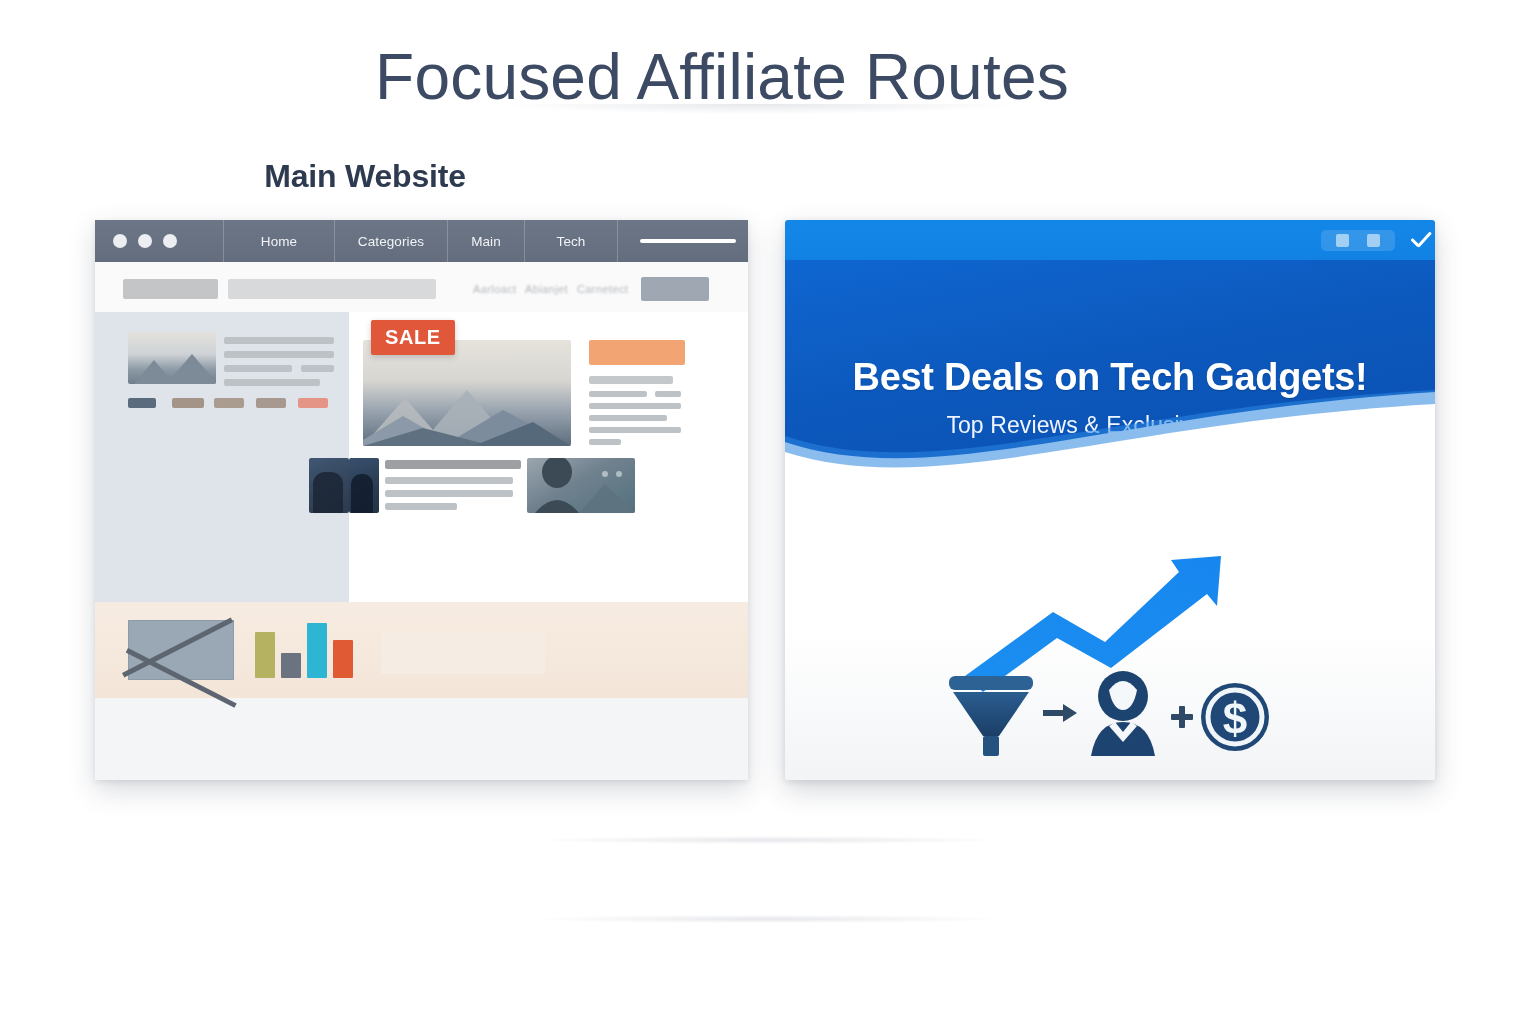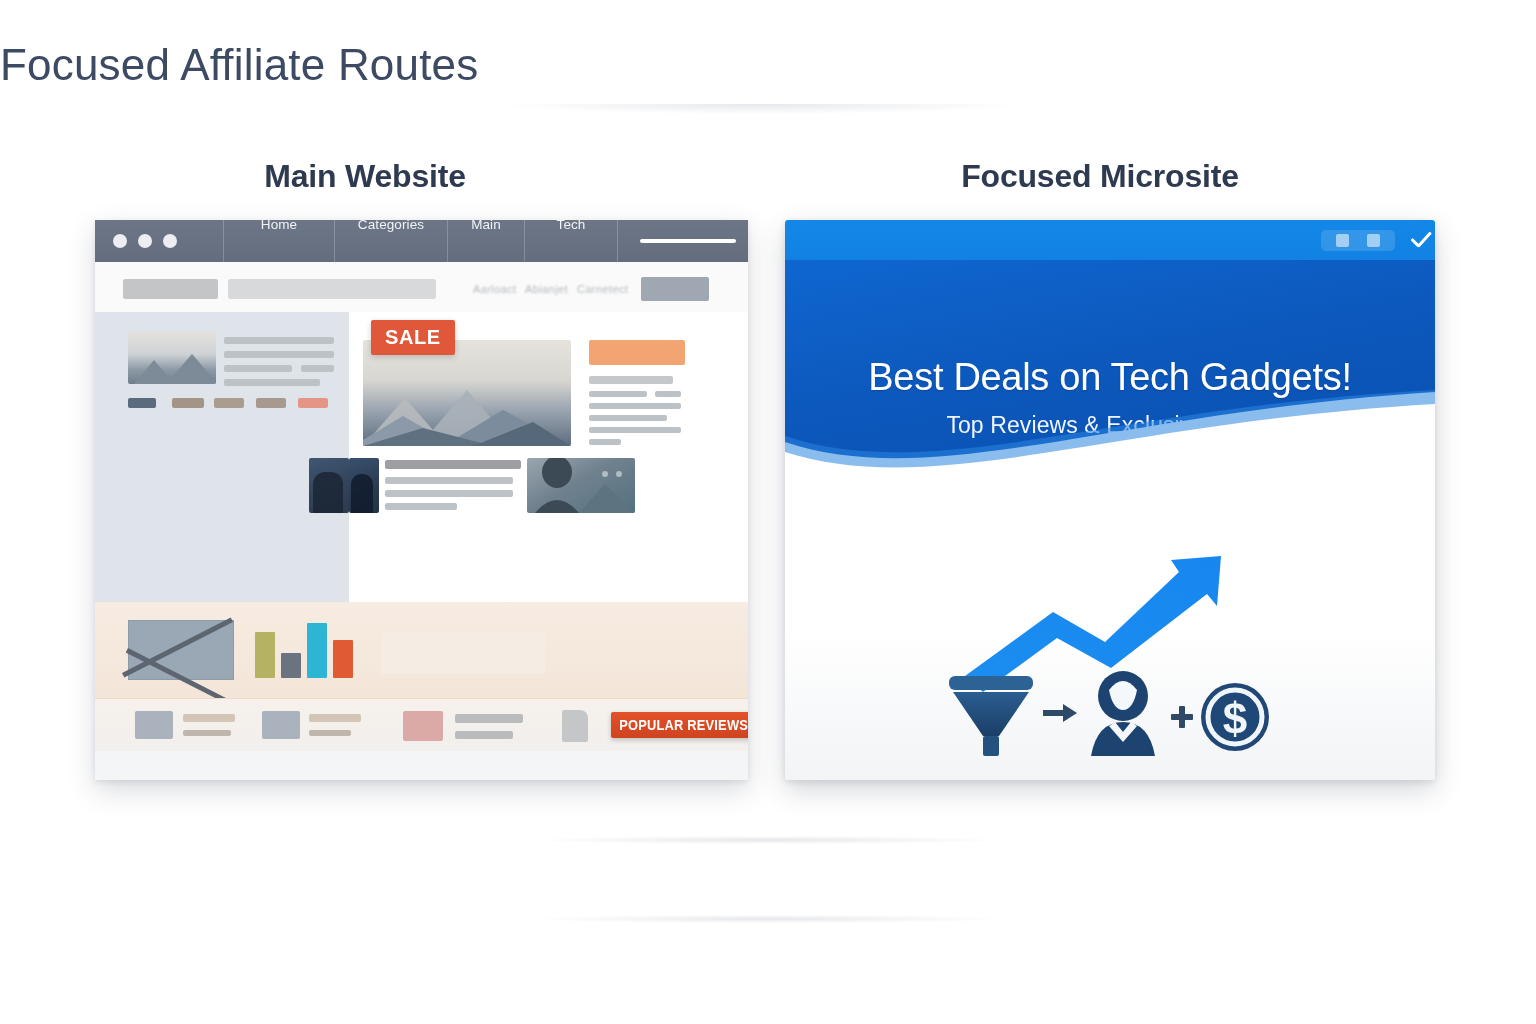--- a/index.html
+++ b/index.html
@@ -8,22 +8,22 @@
     background:#ffffff;
     font-family:"Liberation Sans", sans-serif;
     overflow:hidden;
     position:relative;
   }
   .stage{position:absolute;inset:0;}
 
   
   .main-title{
     position:absolute;left:0;top:40px;width:1444px;
-    text-align:left;
-    font-size:44px;font-weight:400;letter-spacing:.2px;
+    text-align:center;
+    font-size:64px;font-weight:400;letter-spacing:.2px;
     color:#3c4a63;
   }
   .title-underline{
     position:absolute;left:506px;top:104px;width:508px;height:10px;
     background:radial-gradient(ellipse at 50% 0%, rgba(60,74,99,.13) 0%, rgba(60,74,99,0) 72%);
   }
   .panel-label{
     position:absolute;top:158px;
     font-size:32px;font-weight:700;color:#2e3a50;
     text-align:center;letter-spacing:-.2px;
@@ -53,21 +53,21 @@
     background:linear-gradient(180deg,#6c7686 0%,#636d7d 100%);
     display:flex;align-items:center;
   }
   .dots{display:flex;gap:11px;padding-left:18px;width:110px;}
   .dot{width:14px;height:14px;border-radius:50%;background:#eceef1;}
   .navsep{width:1px;height:42px;background:rgba(255,255,255,.22);}
   .navitem{
     flex:0 0 auto;color:#f1f3f6;font-size:13.5px;
     padding:0 0;text-align:center;letter-spacing:.1px;
   }
-  .nv-cell{display:flex;align-items:flex-start;justify-content:center;height:48px;}
+  .nv-cell{display:flex;align-items:center;justify-content:center;height:48px;}
   .addressbar{width:96px;height:4px;background:#ffffff;border-radius:2px;margin-left:22px;}
 
   
   .toolbar2{
     position:absolute;left:0;top:42px;width:653px;height:50px;
     background:#fafafa;border-bottom:1px solid #e8e9ea;
   }
   .gbox{position:absolute;background:#c8cacc;border-radius:2px;}
   .blurword{
     position:absolute;font-size:11px;color:#b4b8bd;
@@ -172,21 +172,21 @@
   .check:before{width:10px;height:3.2px;transform:rotate(45deg);left:1px;top:11px;}
   .check:after{width:19px;height:3.2px;transform:rotate(-48deg);left:6px;top:8px;}
 
   .micro-hero{
     position:absolute;left:0;top:40px;width:650px;height:200px;
     background:linear-gradient(170deg,#0f66d0 0%,#0c57bb 55%,#0b51b2 100%);
   }
   .micro-wave{position:absolute;left:0;top:170px;width:650px;height:120px;}
   .micro-head{
     position:absolute;left:0;top:96px;width:650px;text-align:center;
-    color:#ffffff;font-size:38px;font-weight:400;letter-spacing:-.3px;
+    color:#ffffff;font-size:38px;font-weight:700;letter-spacing:-.3px;
     text-shadow:0 1px 2px rgba(0,0,0,.18);
   }
   .micro-sub{
     position:absolute;left:0;top:152px;width:650px;text-align:center;
     color:#f0f6ff;font-size:23px;font-weight:400;letter-spacing:.1px;
   }
   .cta{
     position:absolute;left:152px;top:253px;width:340px;height:62px;
     background:linear-gradient(180deg,#2e9bf5 0%,#1a7de6 48%,#0f6ad2 100%);
     border-radius:9px;color:#fff;font-size:29px;font-weight:700;
@@ -201,21 +201,20 @@
 </style>
 </head>
 <body>
 
 <div class="stage">
 
   <div class="main-title">Focused Affiliate Routes</div>
   <div class="title-underline"></div>
 
   <div class="panel-label" id="label-left">Main Website</div>
-  <div class="panel-label" id="label-right">Focused Microsite</div>
 
   <div class="funnel-band">
     <svg width="653" height="250" viewBox="0 0 653 250">
       <defs>
         <linearGradient id="fgrad" x1="0" y1="0" x2="0" y2="1">
           <stop offset="0%" stop-color="#4d5a6c"></stop>
             <stop offset="100%" stop-color="#2f3a4a"></stop>
         </linearGradient>
         <linearGradient id="coing" x1="0" y1="0" x2="0" y2="1">
           <stop offset="0%" stop-color="#46525f"></stop>
@@ -392,36 +391,20 @@
         <div class="env-x" style="left:-1px;top:27px;width:122px;height:5px;transform:rotate(27deg);transform-origin:left top"></div>
         <div class="env-x" style="left:104px;top:1px;width:122px;height:5px;transform:rotate(153deg);transform-origin:left top"></div>
       </div>
       <div class="bar" style="left:160px;top:30px;width:20px;height:46px;background:#b5b262"></div>
       <div class="bar" style="left:186px;top:51px;width:20px;height:25px;background:#6b7280"></div>
       <div class="bar" style="left:212px;top:21px;width:20px;height:55px;background:#2eb5d4"></div>
       <div class="bar" style="left:238px;top:38px;width:20px;height:38px;background:#e05a33"></div>
       <div class="gbox" style="left:286px;top:30px;width:164px;height:42px;background:#f5ece3"></div>
     </div>
 
-    <div class="reviews">
-      <div class="sq" style="left:40px;top:12px;width:38px;height:28px;background:#a9b2bd"></div>
-      <div class="tline" style="left:88px;top:15px;width:52px;height:8px;background:#d3c6b6"></div>
-      <div class="tline" style="left:88px;top:31px;width:48px;height:6px;background:#bfb7ad"></div>
-
-      <div class="sq" style="left:167px;top:12px;width:38px;height:28px;background:#a9b2bd"></div>
-      <div class="tline" style="left:214px;top:15px;width:52px;height:8px;background:#d3c6b6"></div>
-      <div class="tline" style="left:214px;top:31px;width:42px;height:6px;background:#bfb7ad"></div>
-
-      <div class="sq" style="left:308px;top:12px;width:40px;height:30px;background:#dbaaa7"></div>
-      <div class="tline" style="left:360px;top:15px;width:68px;height:9px;background:#b9bbbd"></div>
-      <div class="tline" style="left:360px;top:32px;width:58px;height:8px;background:#b9bbbd"></div>
-
-      <div class="docicon" style="left:467px;top:11px;width:26px;height:32px"></div>
-      <div class="pr-badge" style="left:516px;top:13px">POPULAR REVIEWS</div>
-    </div>
   </div>
 
   <div class="micro">
 
     <div class="micro-bar">
       <div class="winbtns">
         <span class="wbtn"></span>
         <span class="wbtn"></span>
       </div>
       <span class="check"></span>

